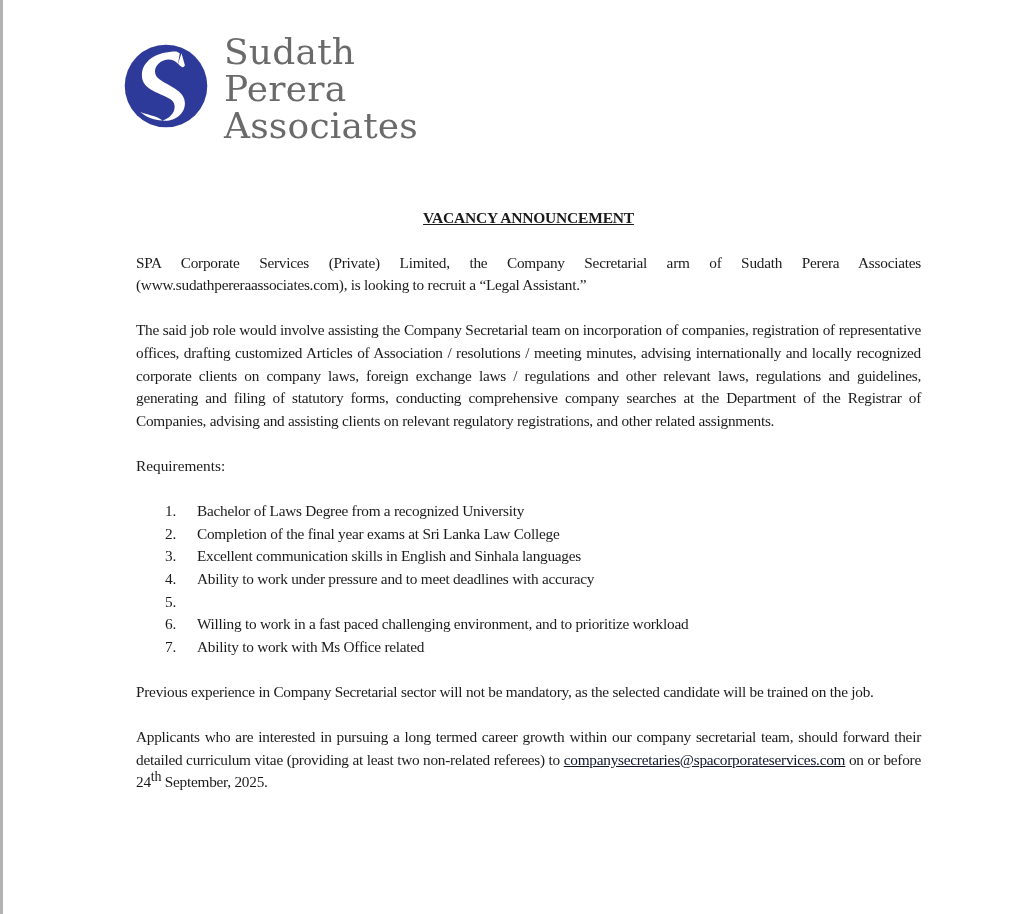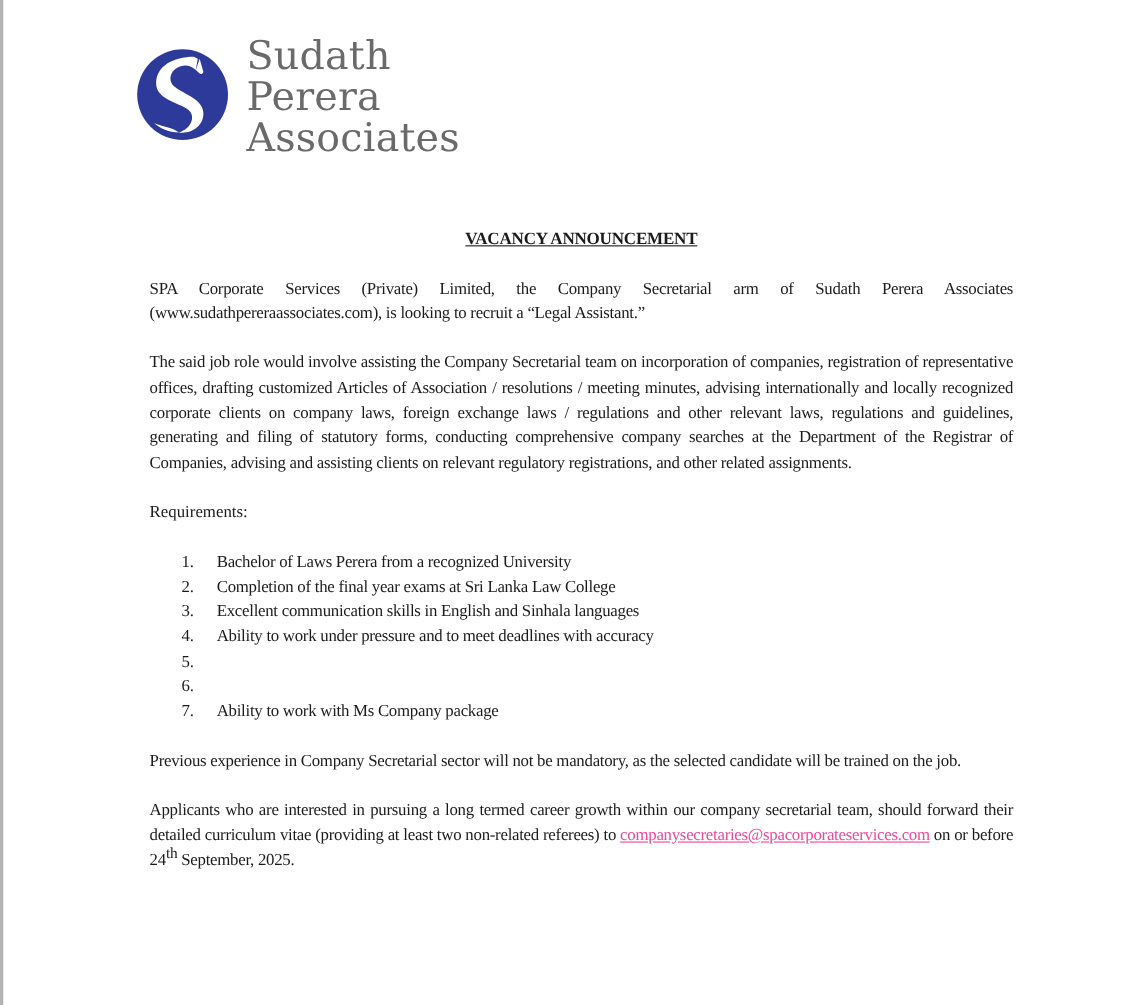--- a/index.html
+++ b/index.html
@@ -84,21 +84,21 @@
     }
     .req-list li {
       display: flex;
       height: 22.6px;
     }
     .req-num {
       width: 32px;
       flex: none;
     }
     .email-link {
-      color: #ec4899;
+      color: #0f172a;
       text-decoration: underline;
     }
     sup {
       font-size: 14px;
       line-height: 0;
       vertical-align: super;
     }
   </style>
 </head>
 <body>
@@ -124,42 +124,43 @@
 
   <p class="para">SPA Corporate Services (Private) Limited, the Company Secretarial arm of Sudath Perera Associates (www.sudathpereraassociates.com), is looking to recruit a “Legal Assistant.”</p>
 
   <p class="para">The said job role would involve assisting the Company Secretarial team on incorporation of companies, registration of representative offices, drafting customized Articles of Association / resolutions / meeting minutes, advising internationally and locally recognized corporate clients on company laws, foreign exchange laws / regulations and other relevant laws, regulations and guidelines, generating and filing of statutory forms, conducting comprehensive company searches at the Department of the Registrar of Companies, advising and assisting clients on relevant regulatory registrations, and other related assignments.</p>
 
   <div class="req-heading">Requirements:</div>
 
   <ol class="req-list">
     <li>
       <span class="req-num">1.</span>
-      <span>Bachelor of Laws Perera from a recognized University</span>
+      <span>Bachelor of Laws Degree from a recognized University</span>
     </li>
     <li>
       <span class="req-num">2.</span>
       <span>Completion of the final year exams at Sri Lanka Law College</span>
     </li>
     <li>
       <span class="req-num">3.</span>
       <span>Excellent communication skills in English and Sinhala languages</span>
     </li>
     <li>
       <span class="req-num">4.</span>
       <span>Ability to work under pressure and to meet deadlines with accuracy</span>
     </li>
     <li>
       <span class="req-num">5.</span>
     </li>
     <li>
       <span class="req-num">6.</span>
+      <span>Willing to work in a fast paced challenging environment, and to prioritize workload</span>
     </li>
     <li>
       <span class="req-num">7.</span>
-      <span>Ability to work with Ms Company package</span>
+      <span>Ability to work with Ms Office related</span>
     </li>
   </ol>
 
   <p class="para">Previous experience in Company Secretarial sector will not be mandatory, as the selected candidate will be trained on the job.</p>
 
   <p class="para"><span>Applicants who are interested in pursuing a long termed career growth within our company secretarial team, should forward their detailed curriculum vitae (providing at least two non-related referees) to </span><a class="email-link" title="companysecretaries@spacorporateservices.com">companysecretaries@spacorporateservices.com</a><span> on or before 24</span><sup>th</sup><span> September, 2025.</span></p>
 </div>
 
 </body></html>

